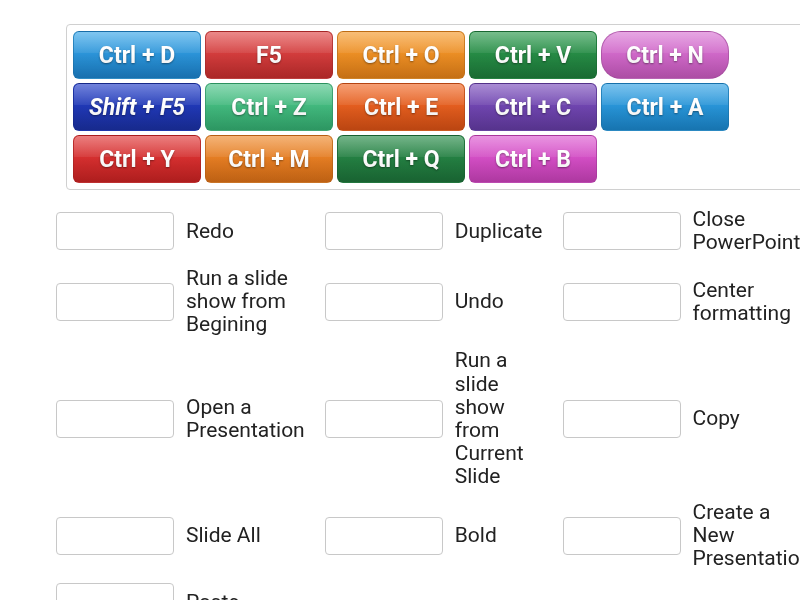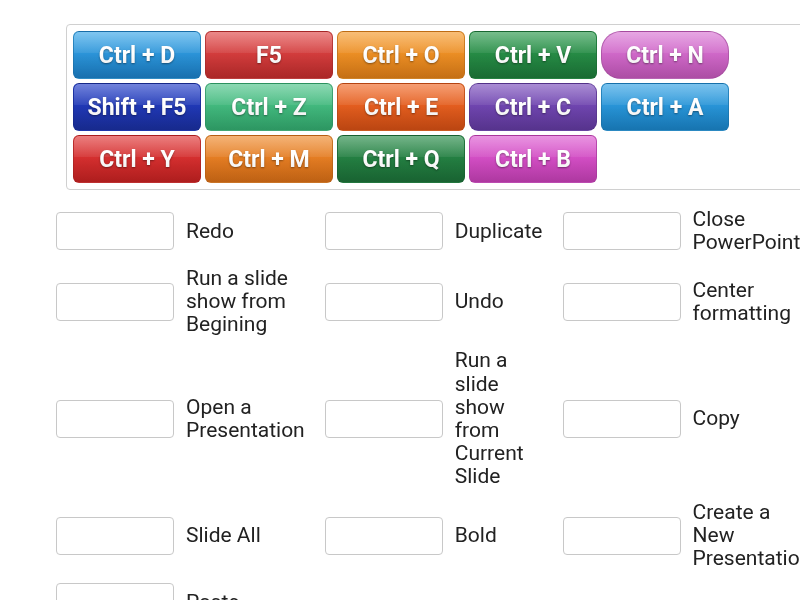--- a/index.html
+++ b/index.html
@@ -46,24 +46,24 @@
     background: linear-gradient(to bottom, rgba(255,255,255,0.35) 0%, rgba(255,255,255,0.08) 45%, rgba(0,0,0,0) 46%, rgba(0,0,0,0.12) 100%);
     border-radius: 5px;
     pointer-events: none;
   }
   
   .c-blue1    { background: linear-gradient(#3aa6e8, #1b7fc6); }
   .c-red      { background: linear-gradient(#e04a4a, #c22d2d); }
   .c-orange   { background: linear-gradient(#f59b2f, #e07f18); }
   .c-green    { background: linear-gradient(#2d9a4e, #1d7a3a); }
   .c-pink     { background: linear-gradient(#d977d4, #c458bb); border-radius: 20px; }
-  .c-dblue    { background: linear-gradient(#2540c8, #1a2fa0); }
+  .c-dblue    { background: linear-gradient(#2540c8, #1a2fa0); font-style: italic; }
   .c-teal     { background: linear-gradient(#4fc48a, #33ab6f); }
   .c-dorange  { background: linear-gradient(#f06a28, #d44f14); }
-  .c-purple   { background: linear-gradient(#7b4fbc, #623aa0); border-radius: 9px; }
+  .c-purple   { background: linear-gradient(#7b4fbc, #623aa0); }
   .c-blue2    { background: linear-gradient(#34a2e4, #1a84c8); }
   .c-red2     { background: linear-gradient(#e03a3a, #c62222); }
   .c-orange2  { background: linear-gradient(#ee8a2e, #d86e16); text-align: center; }
   .c-green2   { background: linear-gradient(#2a8c4a, #1c7038); }
   .c-magenta  { background: linear-gradient(#dd5ad0, #c640b6); }
 
   .answers {
     position: absolute;
     left: 56px;
     top: 208px;

